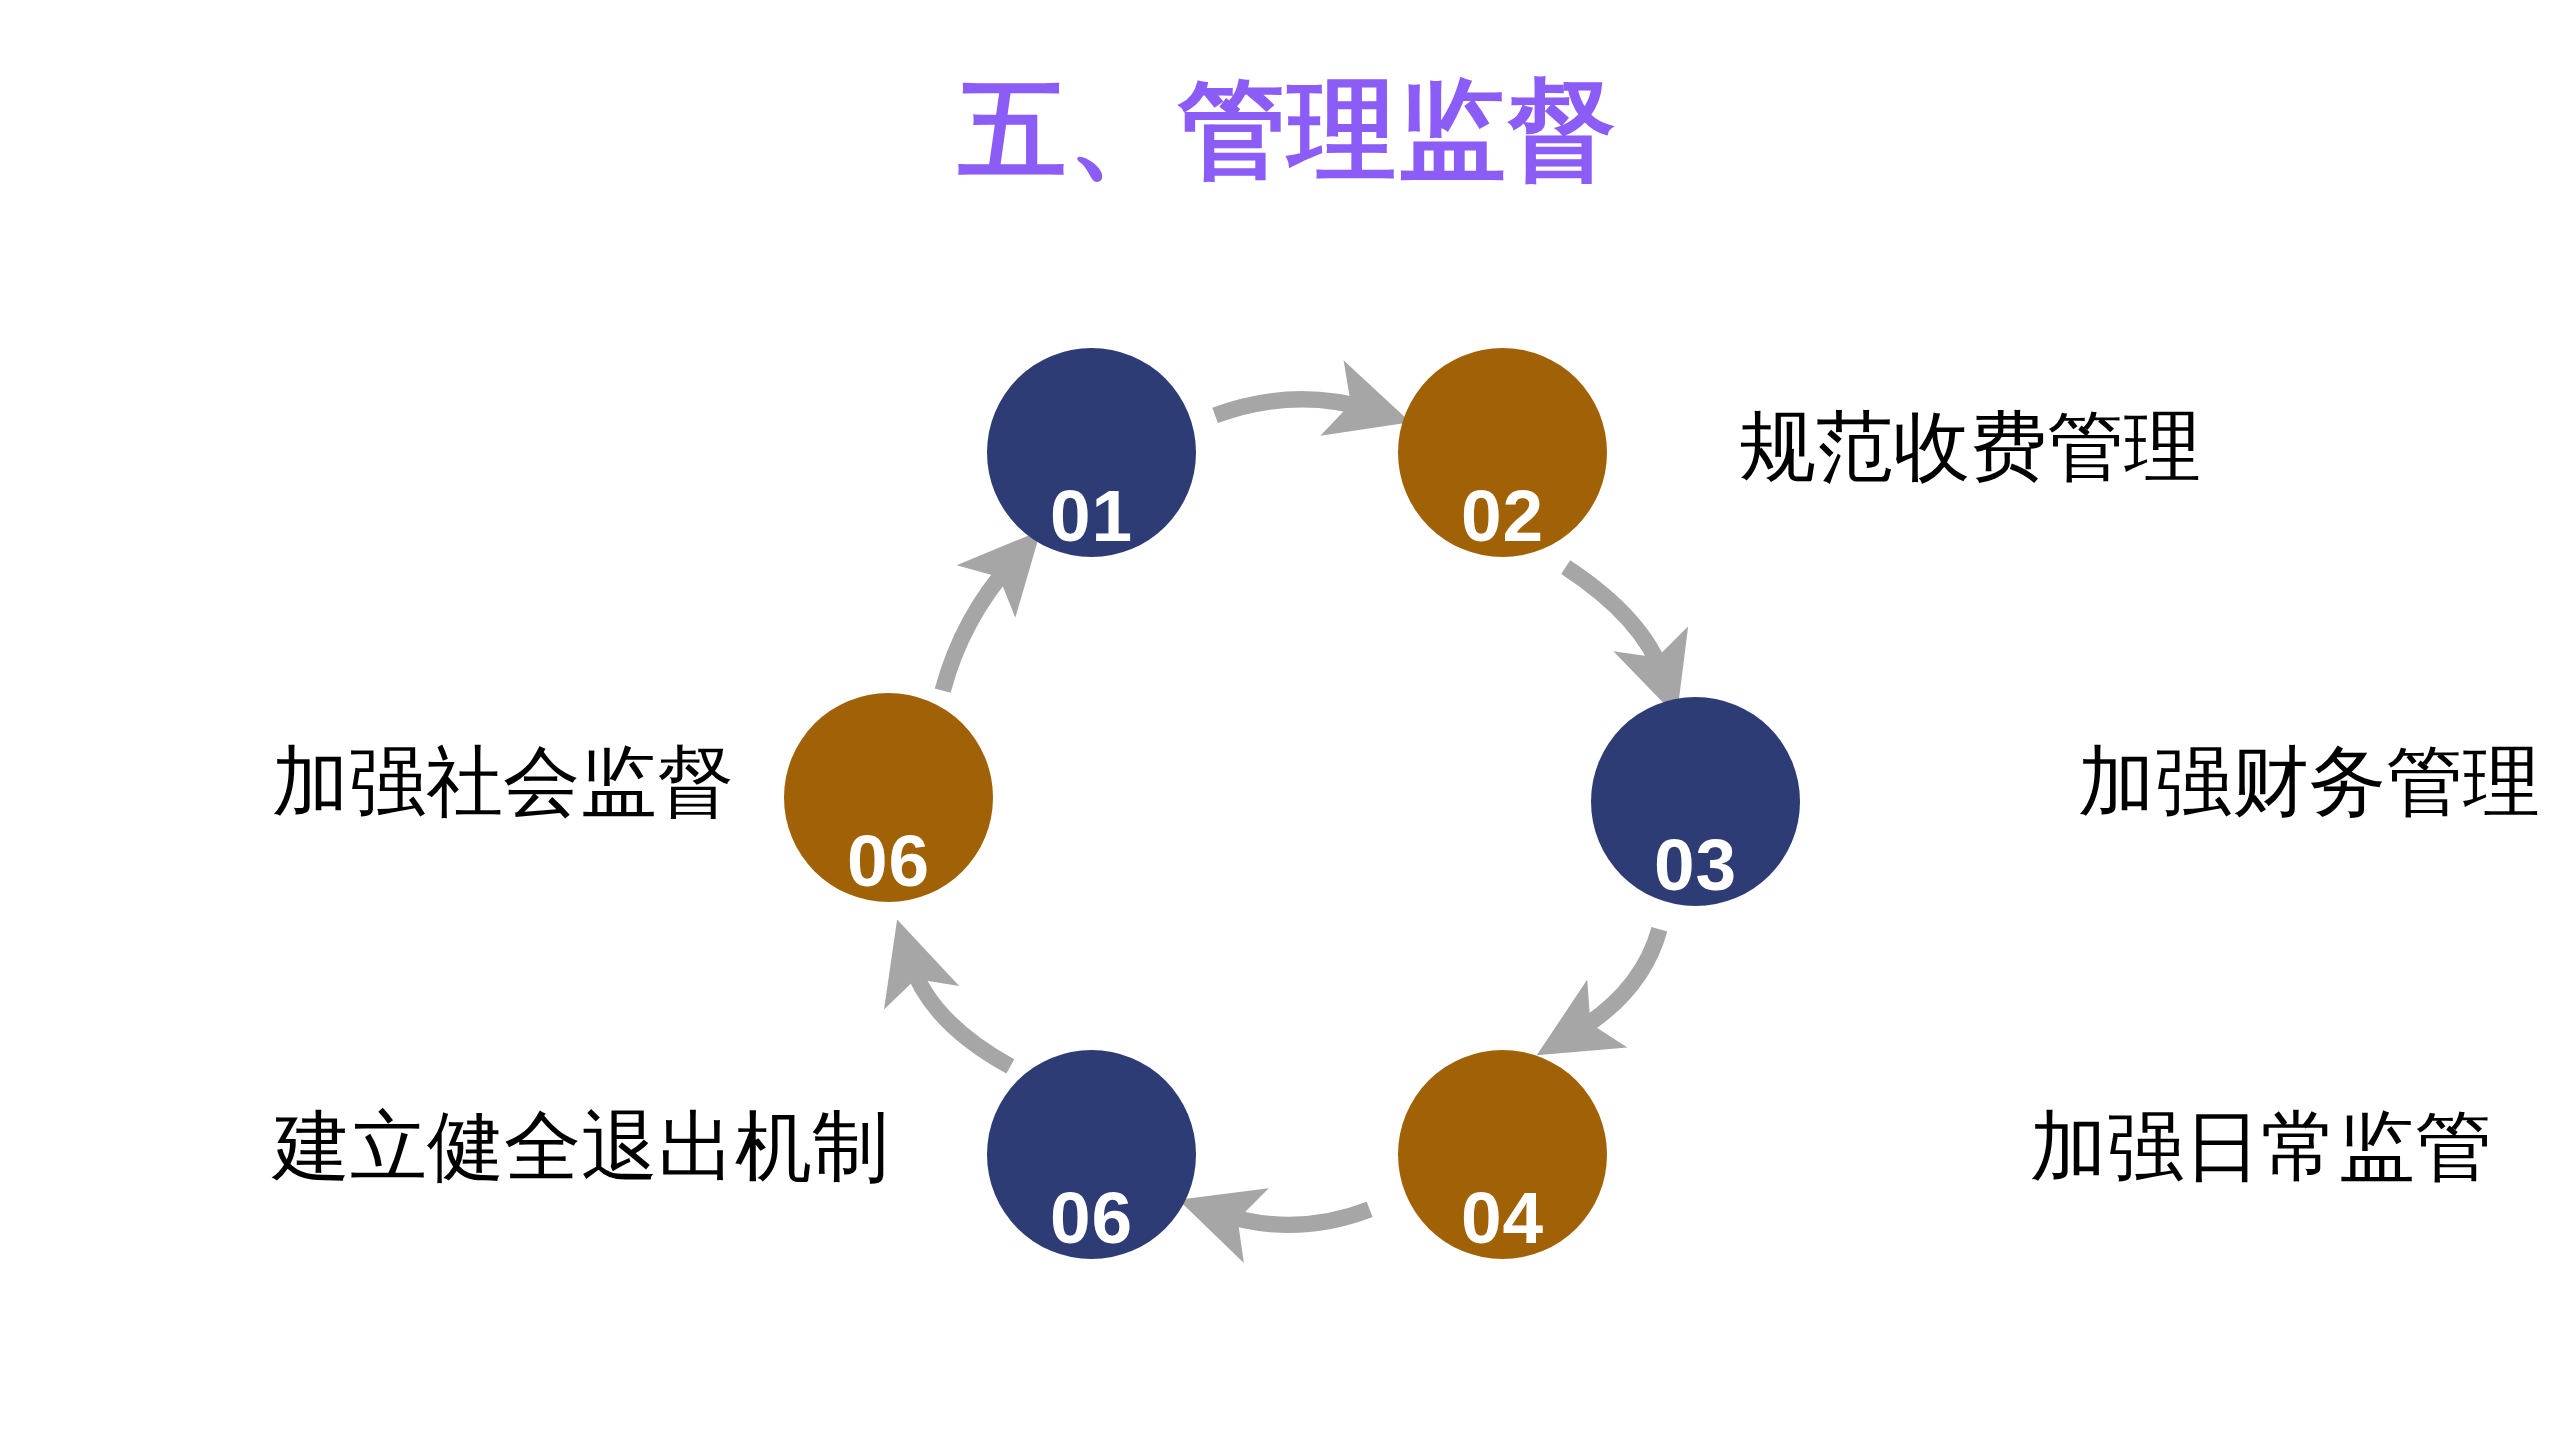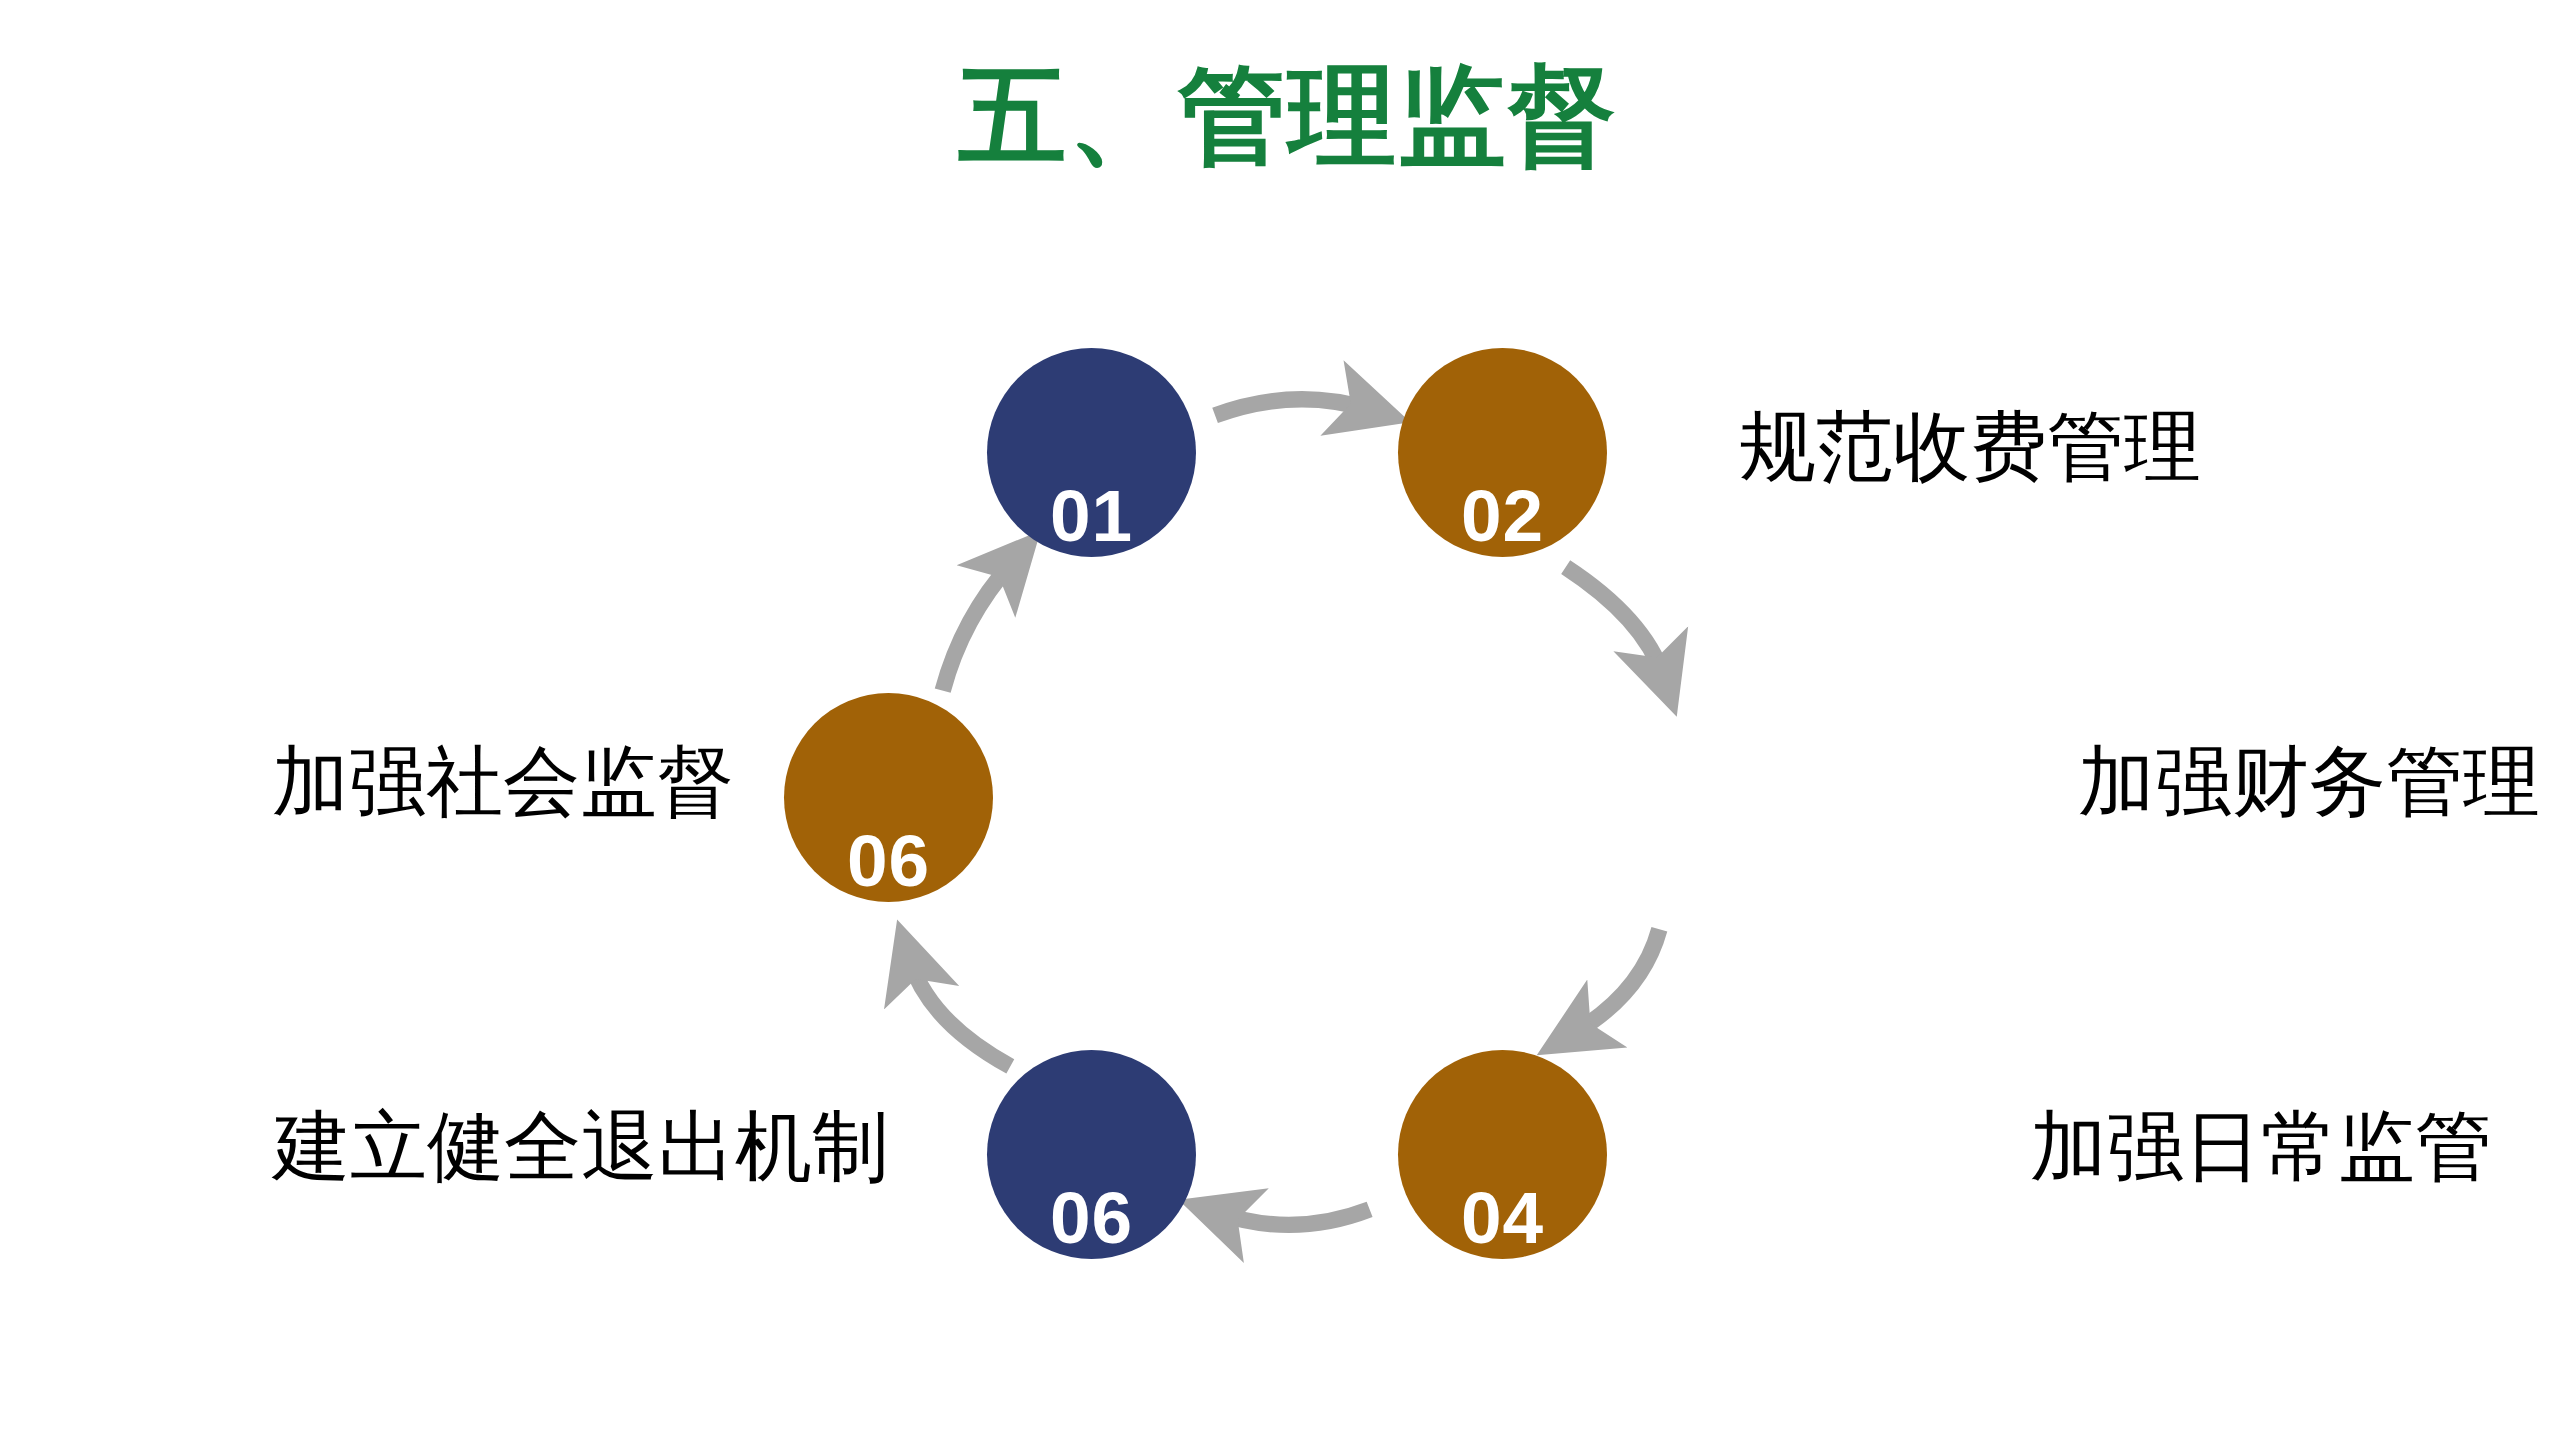--- a/index.html
+++ b/index.html
@@ -15,27 +15,27 @@
     width: 2576px;
     height: 1448px;
     background: #ffffff;
     overflow: hidden;
   }
 
   
   #title {
     position: absolute;
     left: 0;
-    top: 54px;
+    top: 68px;
     width: 2576px;
     text-align: center;
     font-size: 108px;
     line-height: 1.15;
     font-weight: 700;
-    color: #15803d;
+    color: #8b5cf6;
     letter-spacing: 1.9px;
     white-space: nowrap;
   }
 
   
   #diagram {
     position: absolute;
     left: 0;
     top: 0;
     width: 2576px;
@@ -125,20 +125,23 @@
     </svg>
 
     <div class="node dark" id="node-01">
       <span>01</span>
     </div>
 
     <div class="node light" id="node-02">
       <span>02</span>
     </div>
 
+    <div class="node dark" id="node-03">
+      <span>03</span>
+    </div>
 
     <div class="node light" id="node-04">
       <span>04</span>
     </div>
 
     <div class="node dark" id="node-05">
       <span>06</span>
     </div>
 
     <div class="node light" id="node-06">

